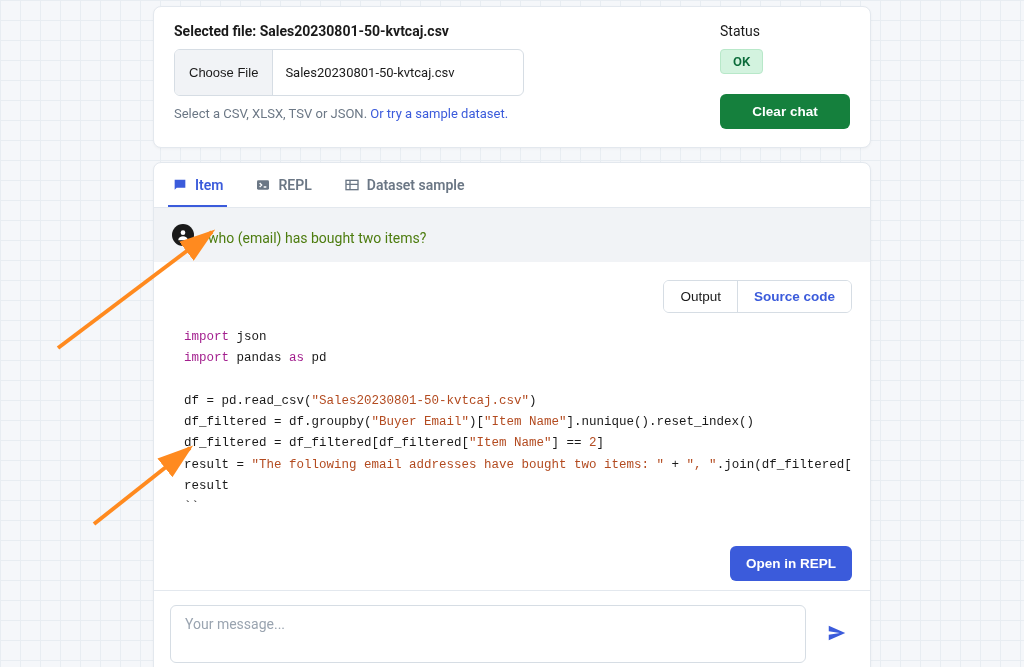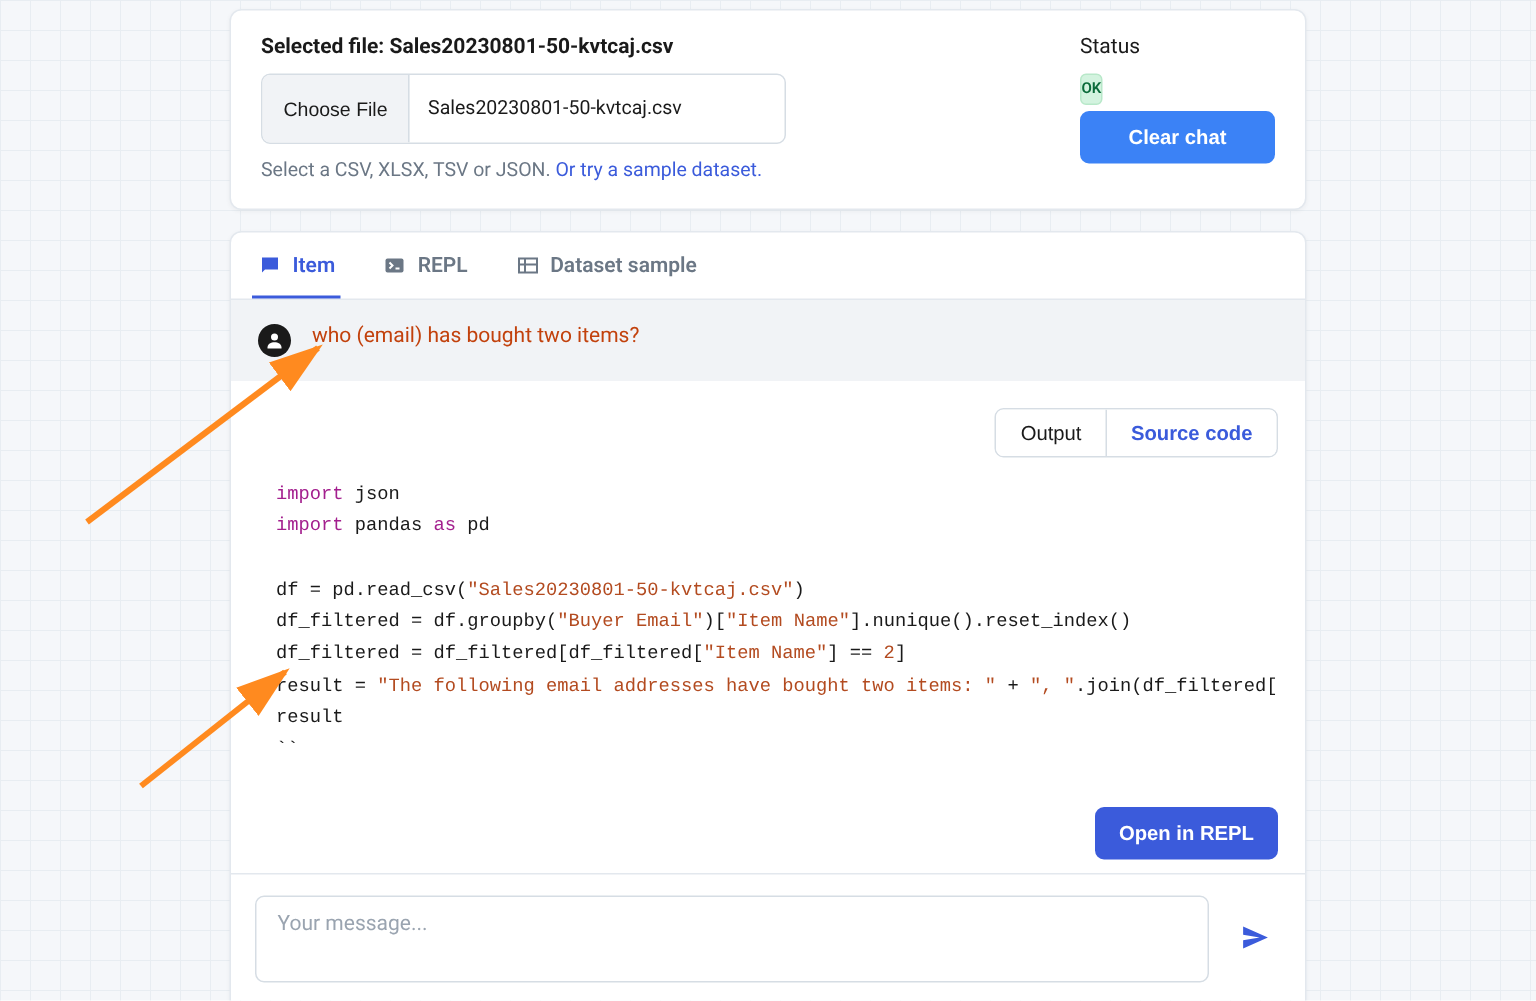--- a/index.html
+++ b/index.html
@@ -73,27 +73,27 @@
     font-weight: 400;
     color: #1a1a1a;
     margin-bottom: 10px;
   }
   .ok-badge {
     display:inline-block;
     background: #d3f3df;
     color: #0b6b3a;
     border: 1px solid #b8e8c9;
     border-radius: 4px;
-    padding: 4px 0;
-    font-size: 10px;
+    padding: 4px 12px;
+    font-size: 13px;
     font-weight: 600;
-    margin-bottom: 4px;
+    margin-bottom: 20px;
   }
   .clear-btn {
-    background: #3b82f6;
+    background: #15803d;
     color: #fff;
     border: none;
     border-radius: 6px;
     padding: 10px 20px;
     font-size: 13.5px;
     font-weight: 600;
     cursor: pointer;
     align-self: stretch;
     text-align: center;
   }
@@ -128,24 +128,24 @@
   .tab-icon { width: 16px; height: 16px; display:inline-flex; align-items:center; justify-content:center; }
   .chat-area {
     flex: 1;
     overflow-y: auto;
     position: relative;
   }
   .user-msg {
     background: #f1f3f6;
     padding: 16px 18px;
     display: flex;
-    align-items: flex-start;
+    align-items: flex-end;
     gap: 14px;
     font-size: 14px;
-    color: #c2410c;
+    color: #4d7c0f;
   }
   .avatar {
     width: 22px; height: 22px;
     background: #1a1a1a;
     border-radius: 50%;
     display:flex; align-items:center; justify-content:center;
   }
   .avatar svg { width: 14px; height: 14px; }
   .assistant-block {
     padding: 18px 18px 40px 30px;

